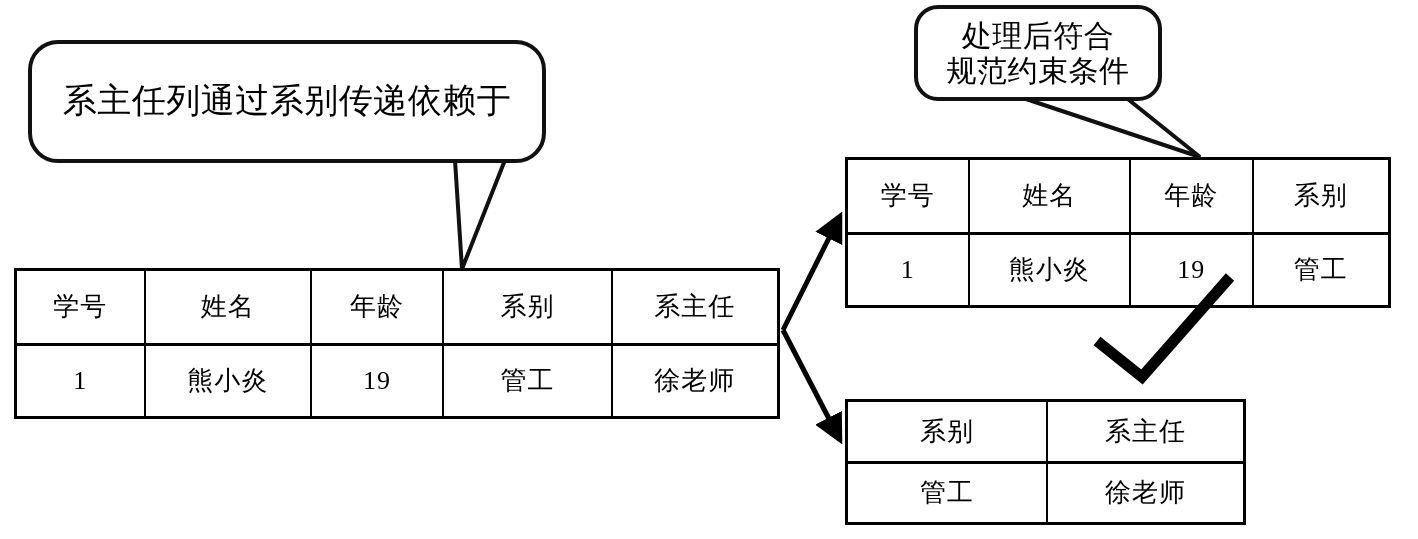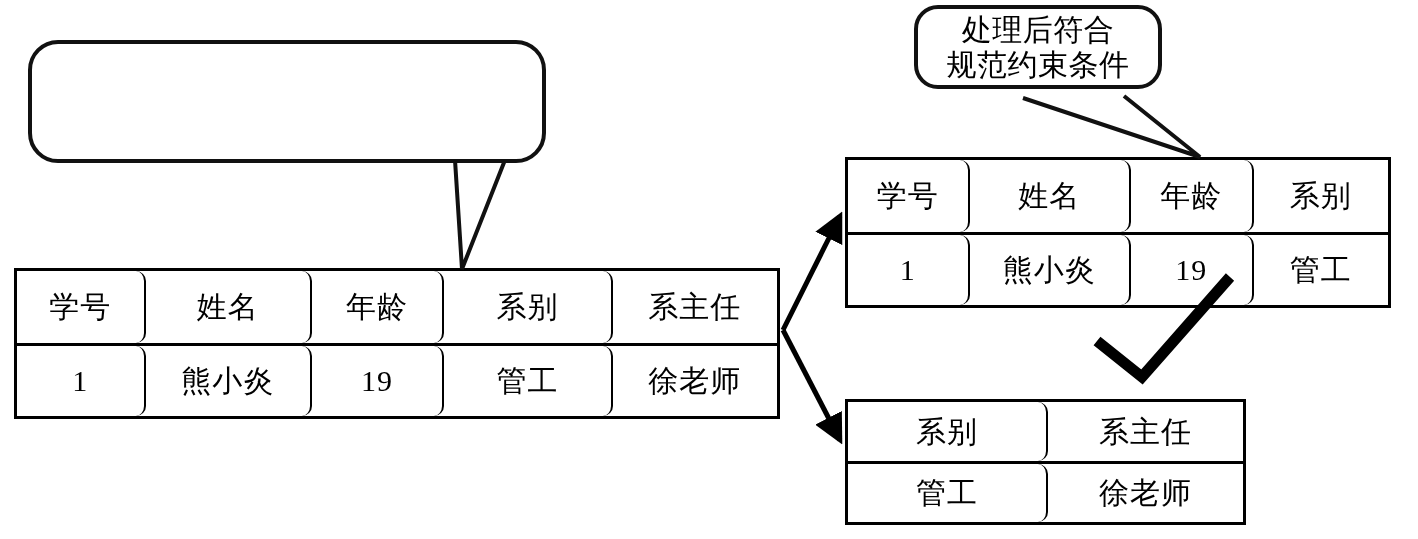--- a/index.html
+++ b/index.html
@@ -32,26 +32,25 @@
   }
   .tbl .row.hdr {
     border-bottom: 3px solid #000;
   }
   .tbl .cell {
     box-sizing: border-box;
     border-right: 2px solid #000;
     display: flex;
     align-items: center;
     justify-content: center;
-    font-size: 30px;
+    font-size: 26px;
     line-height: 1;
     color: #000;
     letter-spacing: 1px;
     white-space: nowrap;
-    border-radius: 10px;
   }
   .tbl .cell:last-child {
     border-right: none;
   }
 
   
   #main-table { left: 14px; top: 268px; width: 766px; height: 151px; }
   #main-table .row.hdr  { height: 77px; }
   #main-table .row.data { height: 71px; }
   #main-table .c0 { width: 129px; }
@@ -95,21 +94,21 @@
     line-height: 1.18;
     white-space: nowrap;
     letter-spacing: 0.5px;
   }
   #callout-3nf {
     left: 28px; top: 40px; width: 518px; height: 123px;
     border-radius: 30px;
   }
   #callout-3nf .line { font-size: 34px; }
   #callout-ok {
-    left: 914px; top: 5px; width: 248px; height: 84px;
+    left: 914px; top: 5px; width: 248px; height: 96px;
     border-radius: 24px;
   }
   #callout-ok .line { font-size: 30px; }
 
   
   #overlay {
     position: absolute;
     left: 0; top: 0;
     width: 1418px;
     height: 539px;
@@ -190,20 +189,21 @@
       <div class="cell c0">系别</div>
       <div class="cell c1">系主任</div>
     </div>
     <div class="row data">
       <div class="cell c0">管工</div>
       <div class="cell c1">徐老师</div>
     </div>
   </div>
 
   <div class="callout" id="callout-3nf">
+    <div class="line">系主任列通过系别传递依赖于</div>
   </div>
 
   <div class="callout" id="callout-ok">
     <div class="line">处理后符合</div>
     <div class="line">规范约束条件</div>
   </div>
 
   <svg id="overlay-top" viewBox="0 0 1418 539" xmlns="http://www.w3.org/2000/svg">
     <g>
       <path d="M 1097 341 L 1142 377 L 1230 277" fill="none" stroke="#000" stroke-width="11" stroke-linecap="butt" stroke-linejoin="miter"></path>

